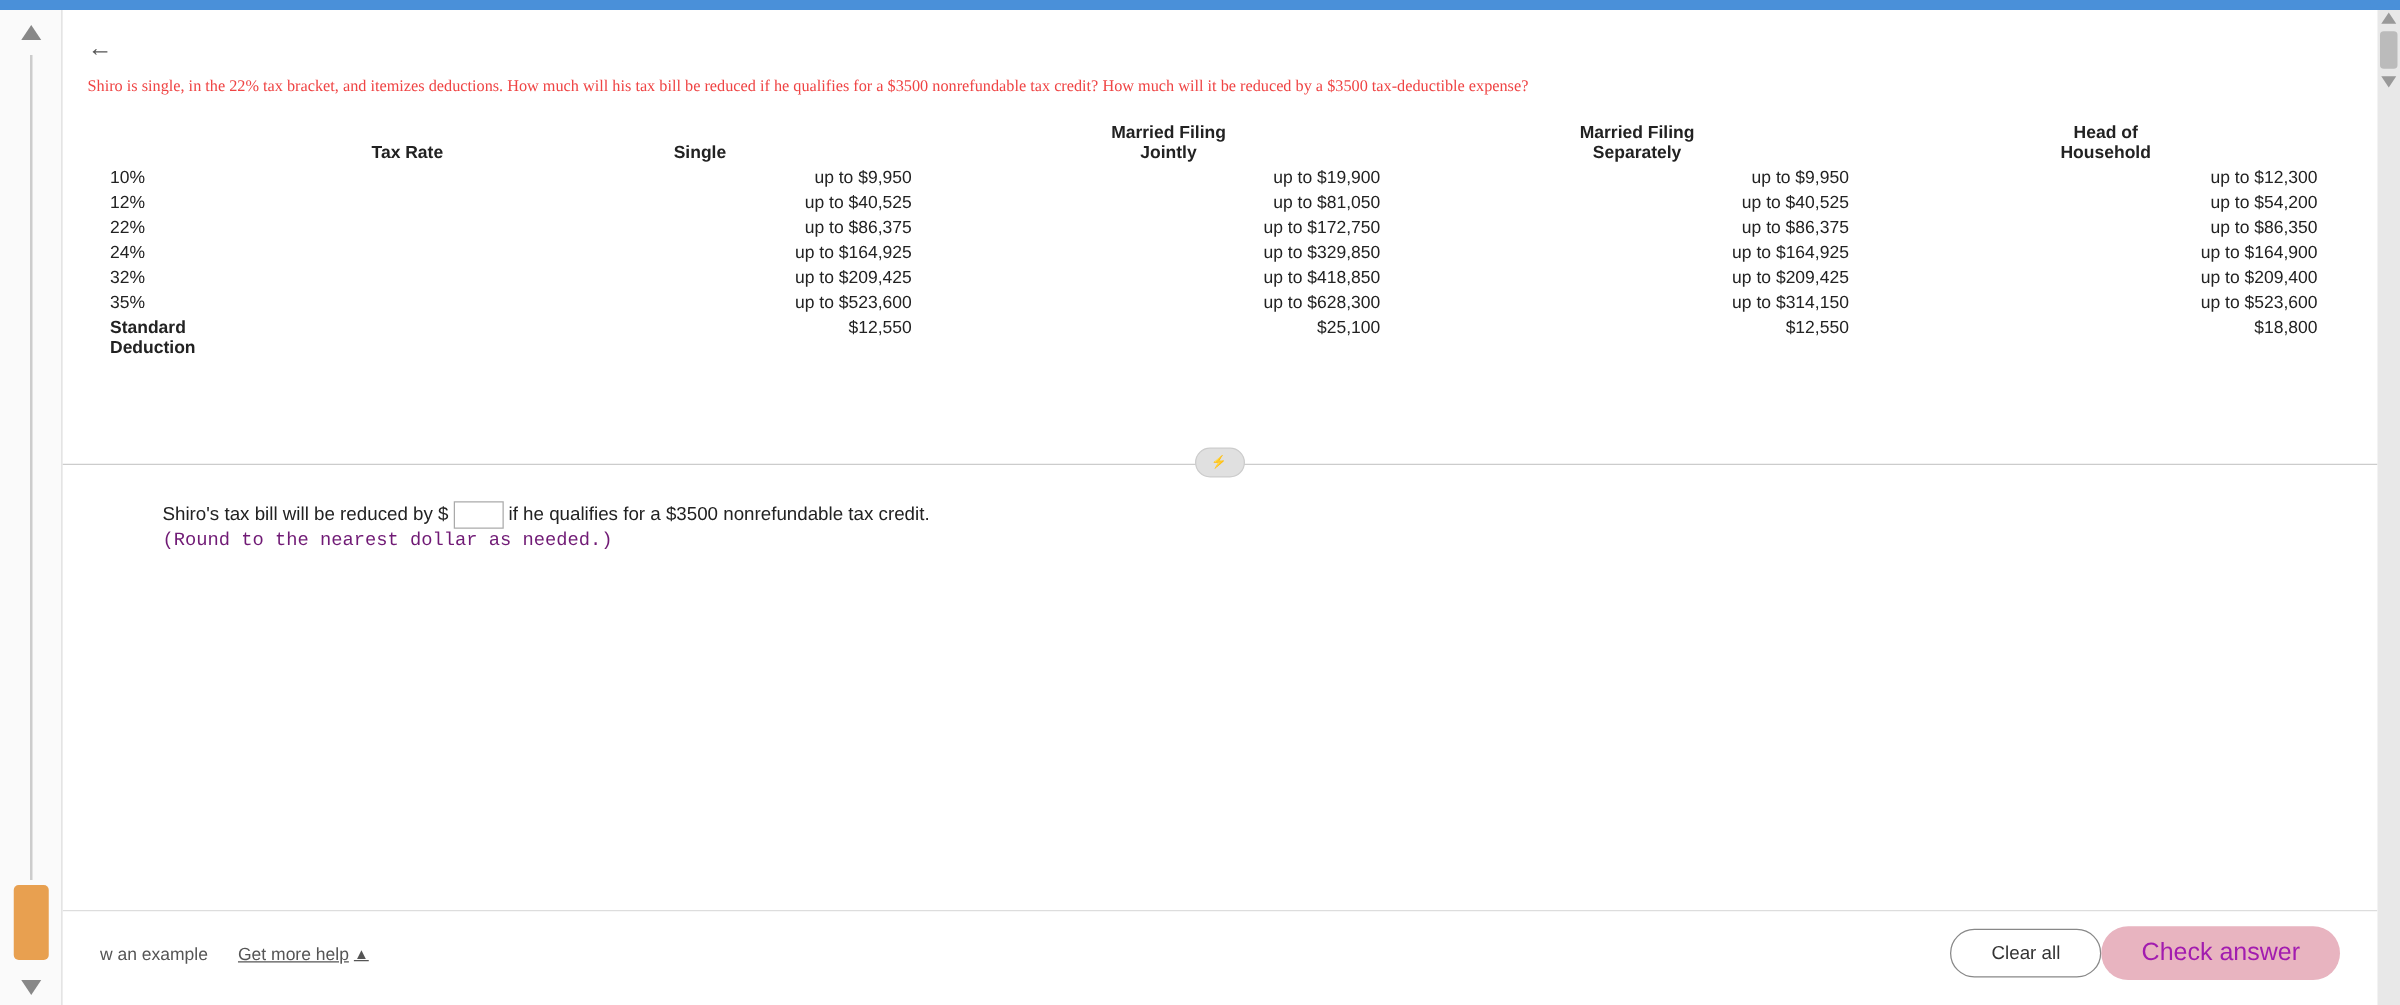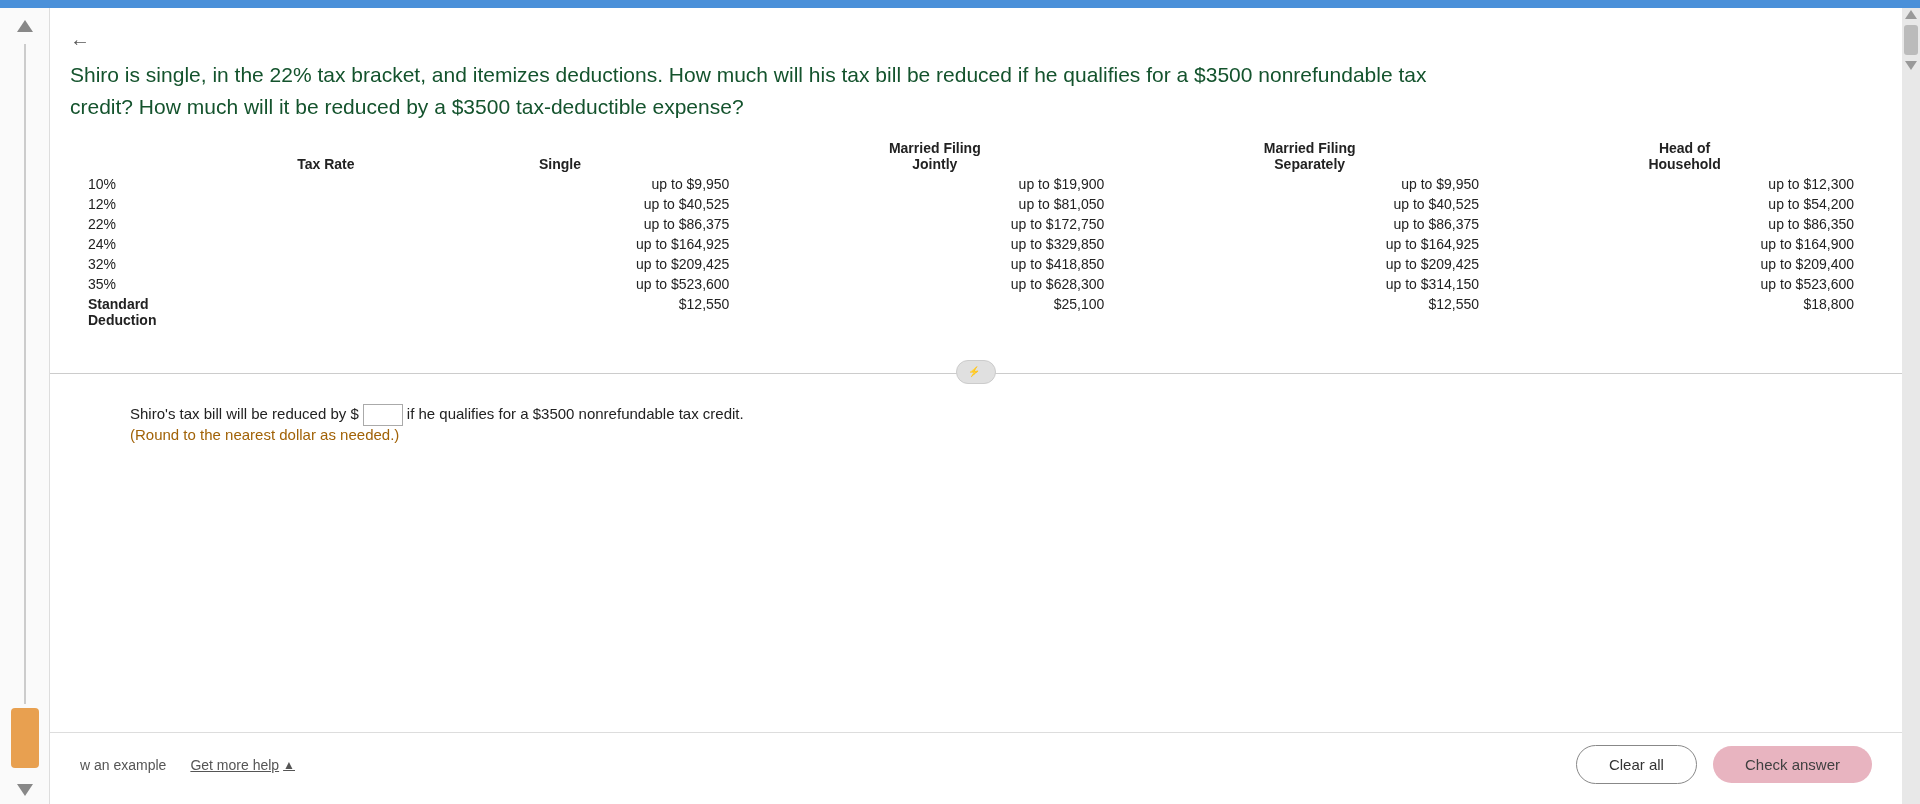--- a/index.html
+++ b/index.html
@@ -78,25 +78,26 @@
       overflow: hidden;
     }
     .back-arrow {
       font-size: 20px;
       color: #555;
       cursor: pointer;
       margin-bottom: 8px;
       display: inline-block;
     }
     .question-text {
-      font-size: 21px;
+      font-size: 13px;
       line-height: 1.5;
-      color: #14532d;
+      color: #ef4444;
       margin-bottom: 16px;
       max-width: 1400px;
+      font-family: Liberation Serif, serif;
     }
     .tax-table {
       border-collapse: collapse;
       font-size: 14px;
       margin-bottom: 10px;
     }
     .tax-table th {
       text-align: center;
       font-weight: bold;
       padding: 2px 18px;
@@ -132,21 +133,22 @@
       display: inline-block;
       width: 40px;
       height: 22px;
       border: 1px solid #aaa;
       background: #fff;
       vertical-align: middle;
       margin: 0 4px;
     }
     .round-note {
       font-size: 15px;
-      color: #a16207;
+      color: #701a75;
+      font-family: Liberation Mono, monospace;
     }
     .bottom-bar {
       display: flex;
       align-items: center;
       justify-content: space-between;
       padding: 12px 30px 20px 30px;
       border-top: 1px solid #ddd;
       background: #fff;
     }
     .bottom-left {
@@ -167,39 +169,38 @@
       align-items: center;
       gap: 4px;
       text-decoration: underline;
     }
     .get-help-arrow {
       font-size: 12px;
     }
     .bottom-right {
       display: flex;
       align-items: center;
-      gap: 16px;
     }
     .btn-clear {
       border: 1.5px solid #888;
       background: #fff;
       border-radius: 22px;
       padding: 10px 32px;
       font-size: 15px;
       cursor: pointer;
       color: #333;
     }
     .btn-check {
       border: none;
       background: #e8b4c0;
       border-radius: 22px;
       padding: 10px 32px;
-      font-size: 15px;
-      cursor: pointer;
-      color: #404040;
+      font-size: 20px;
+      cursor: pointer;
+      color: #a21caf;
     }
     .right-scrollbar {
       width: 18px;
       background: #e8e8e8;
       display: flex;
       flex-direction: column;
       align-items: center;
       justify-content: flex-start;
       padding-top: 2px;
       gap: 2px;

